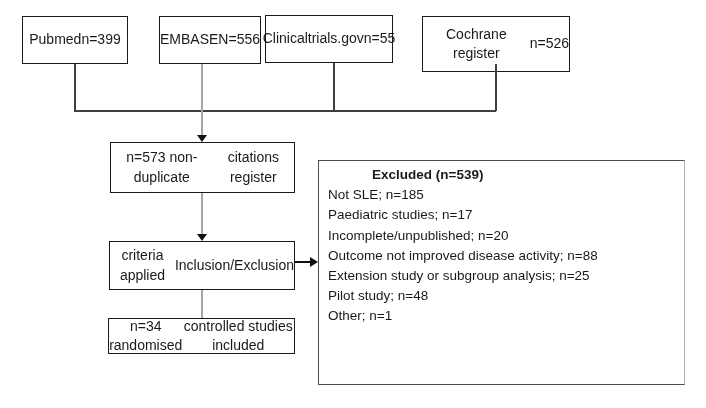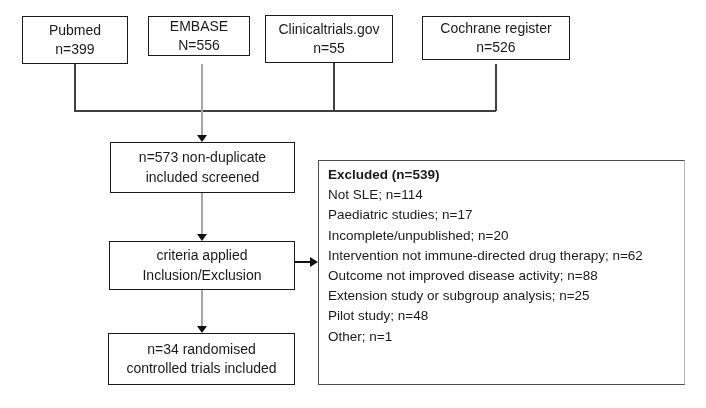--- a/index.html
+++ b/index.html
@@ -2,30 +2,30 @@
 <html><head>
 <meta charset="utf-8">
 <style>
   html,body{margin:0;padding:0;background:#ffffff;}
   .canvas{
     position:relative;width:706px;height:408px;background:#ffffff;overflow:hidden;
     font-family:"Liberation Sans",sans-serif;color:#1a1a1a;
   }
   .box{
     position:absolute;border:1.5px solid #1a1a1a;background:#ffffff;
-    display:flex;flex-direction:column;align-items:center;justify-content:center;
+    display:flex;flex-direction:row;align-items:center;justify-content:center;
     text-align:center;font-size:14px;line-height:1.38;box-sizing:border-box;
   }
   .excluded{
     position:absolute;left:318px;top:160px;width:367px;height:225px;
     border:1px solid #4d4d4d;border-right-color:#b3b3b3;background:#ffffff;
     box-sizing:border-box;padding:4px 8px 0 9px;
     font-size:13.5px;line-height:20.2px;text-align:left;
   }
-  .excluded .title{font-weight:bold;}
+  .excluded .title{font-weight:bold;margin-left:44px;}
   .vline,.hline{position:absolute;background:#404040;}
   .vline{width:1.5px;}
   .hline{height:1.5px;}
   .vline.gray{width:2px;background:#a6a6a6;}
   .arrow-down{
     position:absolute;width:0;height:0;
     border-left:5px solid transparent;border-right:5px solid transparent;
     border-top:7px solid #111111;
   }
   .arrow-right{
@@ -36,70 +36,69 @@
 </style>
 </head>
 <body>
 
 <div class="canvas">
 
   <div class="box" style="left:22px;top:16px;width:106px;height:48px">
     <span>Pubmed</span>
     <span>n=399</span>
   </div>
-  <div class="box" style="left:148px;top:16px;width:102px;height:40px">
+  <div class="box" style="left:159px;top:16px;width:102px;height:48px">
     <span>EMBASE</span>
     <span>N=556</span>
   </div>
   <div class="box" style="left:265px;top:15px;width:128px;height:48px">
     <span>Clinicaltrials.gov</span>
     <span>n=55</span>
   </div>
-  <div class="box" style="left:422px;top:16px;width:148px;height:44px">
+  <div class="box" style="left:422px;top:16px;width:148px;height:56px">
     <span>Cochrane register</span>
     <span>n=526</span>
   </div>
 
   <div class="vline" style="left:74px;top:64px;height:47px"></div>
   <div class="vline" style="left:333px;top:63px;height:48px"></div>
   <div class="vline" style="left:495px;top:64px;height:47px"></div>
   <div class="hline" style="left:74px;top:110px;width:422px"></div>
 
   <div class="vline gray" style="left:201px;top:64px;height:71px"></div>
   <div class="arrow-down" style="left:197px;top:135px"></div>
 
   <div class="box" style="left:110px;top:142px;width:185px;height:51px">
     <span>n=573 non-duplicate</span>
-    <span>included screened</span>
+    <span>citations register</span>
   </div>
 
   <div class="vline gray" style="left:201px;top:193px;height:41px"></div>
   <div class="arrow-down" style="left:197px;top:234px"></div>
 
   <div class="box" style="left:109px;top:241px;width:186px;height:49px">
     <span>criteria applied</span>
     <span>Inclusion/Exclusion</span>
   </div>
 
   <div class="hline" style="left:295px;top:261px;width:16px;background:#111111"></div>
   <div class="arrow-right" style="left:310px;top:257px"></div>
 
   <div class="vline gray" style="left:201px;top:290px;height:37px"></div>
   <div class="arrow-down" style="left:197px;top:326px"></div>
 
-  <div class="box" style="left:108px;top:333px;width:187px;height:52px">
+  <div class="box" style="left:108px;top:318px;width:187px;height:36px">
     <span>n=34 randomised</span>
-    <span>controlled trials included</span>
+    <span>controlled studies included</span>
   </div>
 
   <div class="excluded">
     <div class="title">Excluded (n=539)</div>
-    <div>Not SLE; n=114</div>
+    <div>Not SLE; n=185</div>
     <div>Paediatric studies; n=17</div>
     <div>Incomplete/unpublished; n=20</div>
-    <div>Intervention not immune-directed drug therapy; n=62</div>
     <div>Outcome not improved disease activity; n=88</div>
     <div>Extension study or subgroup analysis; n=25</div>
     <div>Pilot study; n=48</div>
     <div>Other; n=1</div>
   </div>
 
 </div>
 
 </body></html>

